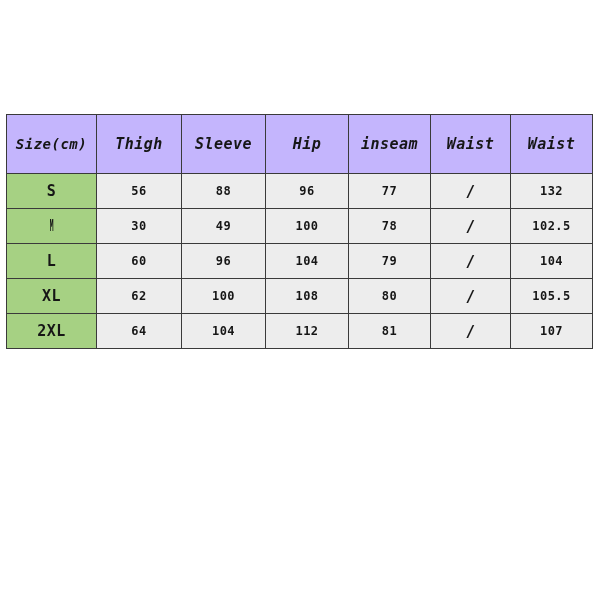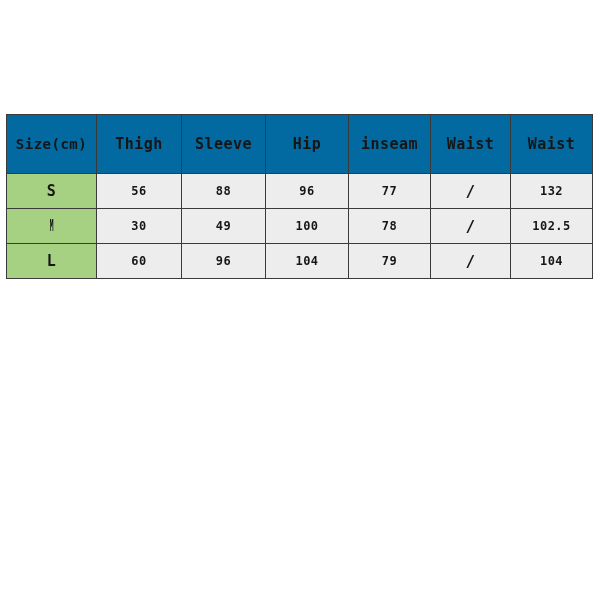--- a/index.html
+++ b/index.html
@@ -45,22 +45,23 @@
   .col-size   { width: 90px; }
   .col-thigh  { width: 85px; }
   .col-waist  { width: 84px; }
   .col-hip    { width: 83px; }
   .col-inseam { width: 82px; }
   .col-sleeve { width: 80px; }
   .col-length { width: 82px; }
 
   thead th {
     height: 58px;
-    background: #0369a1;
+    background: #c4b5fd;
     font-size: 15px;
+    font-style: italic;
   }
 
   thead th.head-size {
     font-size: 14px;
   }
 
   tbody td {
     height: 34px;
     background: #ededed;
     font-size: 12px;
@@ -134,17 +135,35 @@
       <tr>
         <td class="size-cell">L</td>
         <td>60</td>
         <td>96</td>
         <td>104</td>
         <td>79</td>
         <td class="slash">/</td>
         <td>104</td>
       </tr>
 
+      <tr>
+        <td class="size-cell">XL</td>
+        <td>62</td>
+        <td>100</td>
+        <td>108</td>
+        <td>80</td>
+        <td class="slash">/</td>
+        <td>105.5</td>
+      </tr>
 
+      <tr>
+        <td class="size-cell">2XL</td>
+        <td>64</td>
+        <td>104</td>
+        <td>112</td>
+        <td>81</td>
+        <td class="slash">/</td>
+        <td>107</td>
+      </tr>
     </tbody>
   </table>
 
 </div>
 
 </body></html>

